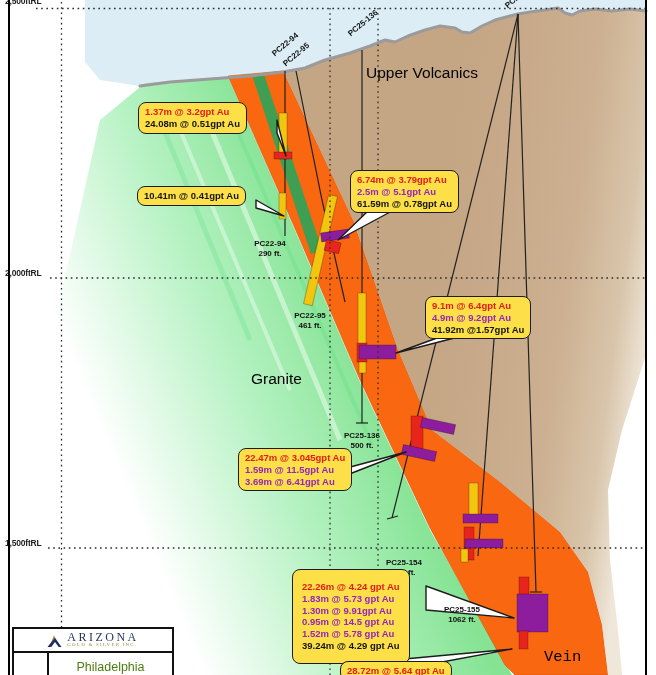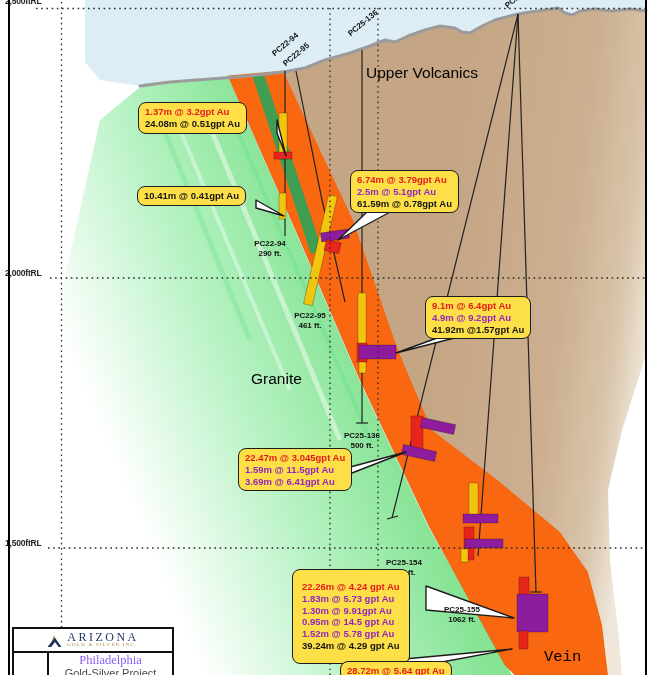--- a/index.html
+++ b/index.html
@@ -29,21 +29,21 @@
   #title-block{position:absolute;left:12px;top:627px;z-index:50;}
   .tb-box{background:#fff;border:2px solid #111;box-sizing:border-box;}
   #tb-logo-row{width:162px;height:26px;display:flex;align-items:center;justify-content:center;gap:5px;}
   #tb-row2{display:flex;width:162px;}
   #tb-cell-small{width:37px;height:48px;border-top:none;position:relative;}
   #tb-cell-main{width:125px;height:48px;border-top:none;border-left:none;text-align:center;}
   #tb-company{font-family:"Liberation Serif",serif;font-weight:normal;font-size:12px;
               letter-spacing:2.5px;color:#23356b;line-height:9px;text-align:right;}
   #tb-company-sub{font-family:"Liberation Serif",serif;font-size:5px;letter-spacing:1.2px;
                   color:#a98a3f;line-height:6px;}
-  #tb-project{font-size:12.5px;color:#8b5cf6;margin-top:0;line-height:14px;font-family:Liberation Serif, serif;}
+  #tb-project{font-size:12.5px;color:#4d7c0f;margin-top:7px;line-height:14px;}
   #tb-project2{font-size:11px;color:#4a4a4a;line-height:12px;}
 </style>
 </head>
 <body>
 
 <div id="canvas">
 
   <svg id="geo-svg" width="656" height="675" viewBox="0 0 656 675">
     <defs>
       <linearGradient id="gran-grad" gradientUnits="userSpaceOnUse" x1="340" y1="300" x2="90" y2="405">

